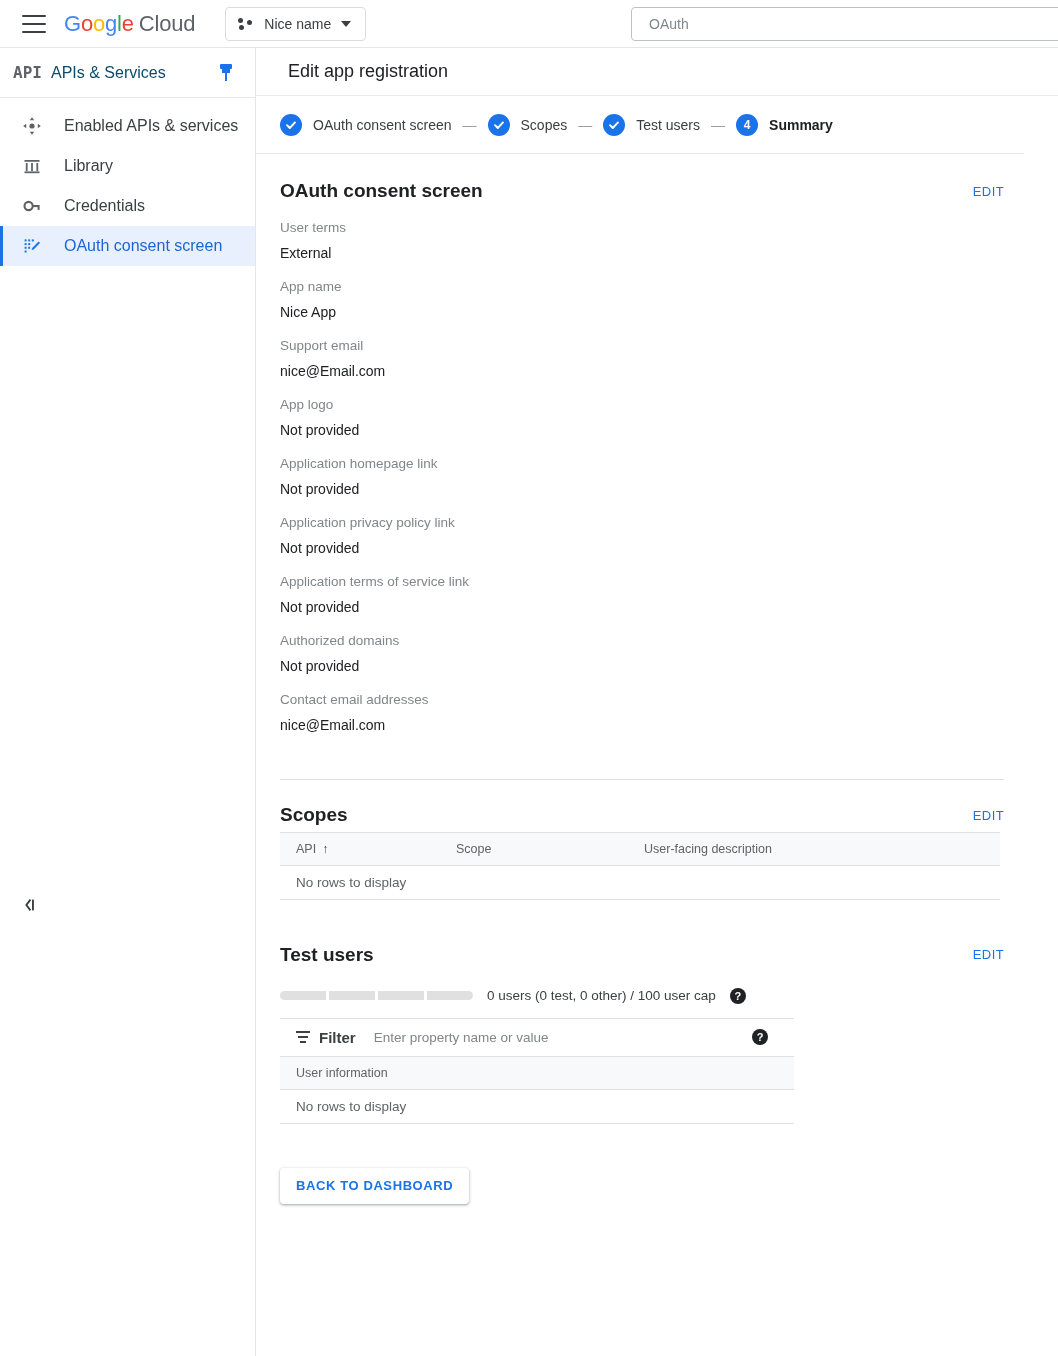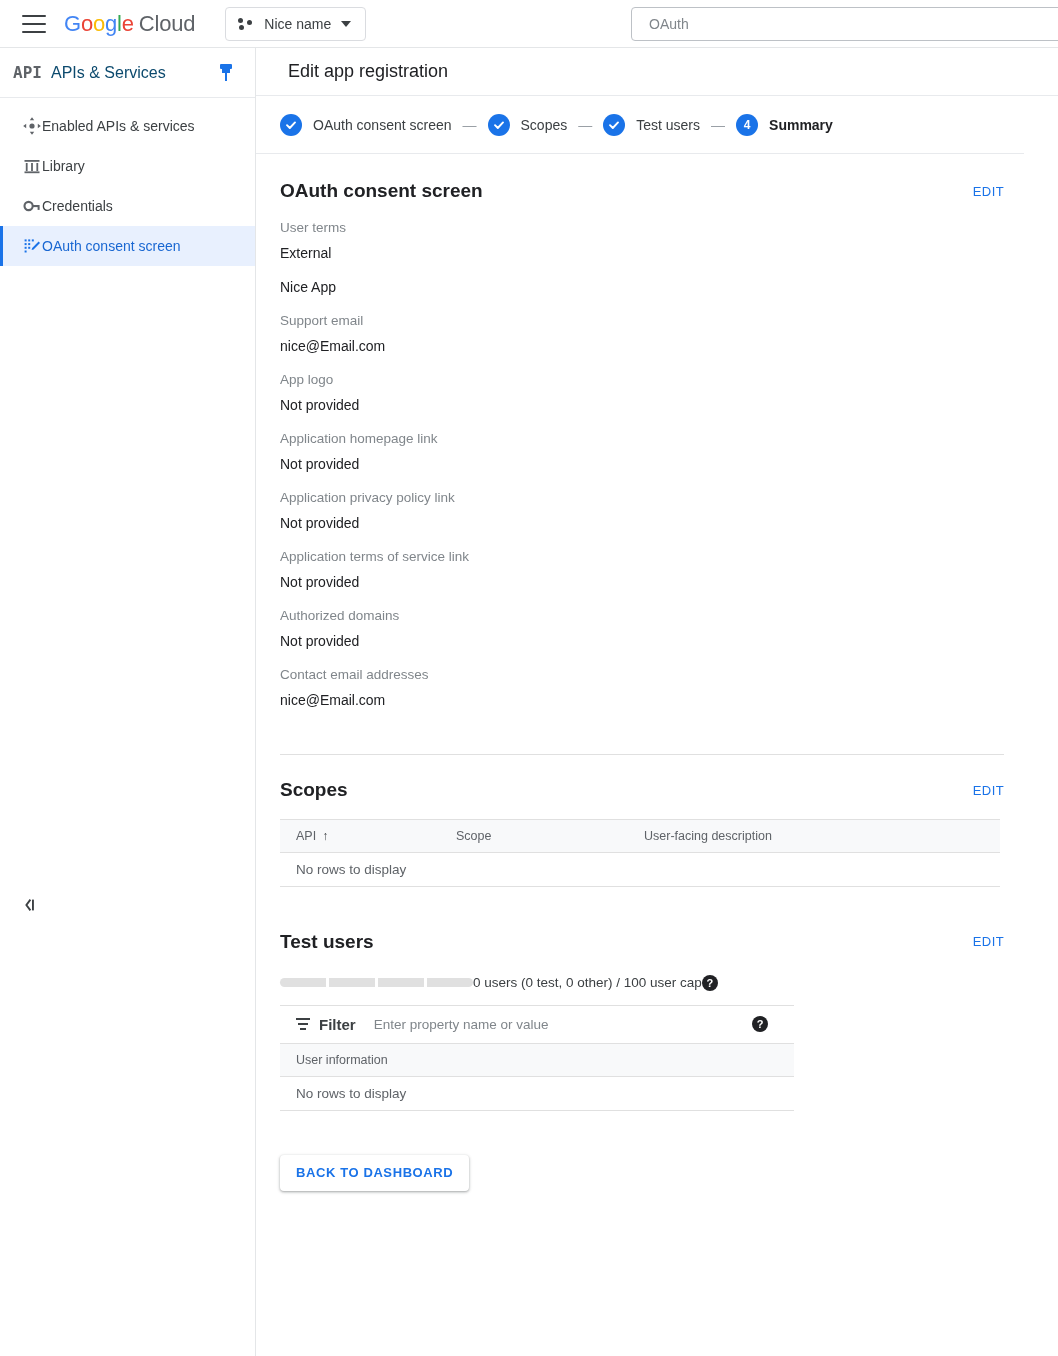--- a/index.html
+++ b/index.html
@@ -83,21 +83,21 @@
   .pin-icon { margin-left: auto; margin-right: 22px; width: 14px; height: 18px; position: relative; cursor: pointer; }
   .pin-icon .head { position: absolute; left: 1px; top: 0; width: 12px; height: 5px; background: #1a73e8; border-radius: 1px; }
   .pin-icon .neck { position: absolute; left: 3px; top: 5px; width: 8px; height: 4px; background: #1a73e8; }
   .pin-icon .pt  { position: absolute; left: 6px; top: 9px; width: 2px; height: 8px; background: #1a73e8; }
 
   .nav { padding-top: 8px; }
   .nav-item {
     height: 40px; display: flex; align-items: center;
     padding-left: 22px; cursor: pointer; position: relative;
   }
-  .nav-item .lbl { font-size: 14px; color: #3c4043; white-space: nowrap; }
+  .nav-item .lbl { font-size: 16px; color: #3c4043; margin-left: 22px; white-space: nowrap; }
   .nav-item.active { background: #e8f0fe; }
   .nav-item.active .lbl { color: #1967d2; }
   .nav-item.active::before {
     content: ''; position: absolute; left: 0; top: 0; width: 3px; height: 40px; background: #1a73e8;
   }
   .nav-icon { width: 20px; height: 20px; position: relative; flex: none; }
 
   .collapse-btn {
     position: absolute; left: 22px; bottom: 440px;
     font-size: 15px; color: #3c4043; cursor: pointer;
@@ -160,21 +160,21 @@
     border-top: 1px solid #e0e0e0; border-bottom: 1px solid #e0e0e0;
   }
   .tbl td {
     font-size: 13.5px; color: #5f6368;
     padding: 9px 0 9px 16px; height: 30px;
     border-bottom: 1px solid #e0e0e0;
   }
   .sort-arrow { font-size: 12px; color: #3c4043; margin-left: 6px; }
 
   
-  .usage-row { display: flex; align-items: center; margin-top: 22px; }
+  .usage-row { display: flex; align-items: center; gap: 14px; margin-top: 22px; }
   .seg-bar { display: flex; gap: 3px; }
   .seg-bar i { display: block; width: 46px; height: 9px; background: #e0e0e0; }
   .seg-bar i:first-child { border-radius: 5px 0 0 5px; }
   .seg-bar i:last-child { border-radius: 0 5px 5px 0; }
   .usage-text { font-size: 13.5px; color: #3c4043; }
 
   .help-icon {
     width: 16px; height: 16px; border-radius: 50%;
     background: #202124; color: #fff;
     font-size: 11px; font-weight: bold;
@@ -362,20 +362,21 @@
       <div class="section-title-row">
         <h2 class="section-title">OAuth consent screen</h2>
         <span class="edit-link">EDIT</span>
       </div>
 
       <div class="field">
         <div class="f-label">User terms</div>
         <div class="f-value">External</div>
       </div>
       <div class="field">
+        <div class="f-label">App name</div>
         <div class="f-value">Nice App</div>
       </div>
       <div class="field">
         <div class="f-label">Support email</div>
         <div class="f-value">nice@Email.com</div>
       </div>
       <div class="field">
         <div class="f-label">App logo</div>
         <div class="f-value">Not provided</div>
       </div>
@@ -402,21 +403,21 @@
     </div>
 
     <div class="divider" style="margin-top:46px;"></div>
 
     <div style="padding-top:24px;">
       <div class="section-title-row">
         <h2 class="section-title">Scopes</h2>
         <span class="edit-link">EDIT</span>
       </div>
 
-      <table class="tbl" style="width:720px; margin-top:18px;">
+      <table class="tbl" style="width:720px; margin-top:6px;">
         <thead>
           <tr>
             <th style="width:160px;">
               <span>API</span><span class="sort-arrow">↑</span>
             </th>
             <th style="width:188px;">Scope</th>
             <th>User-facing description</th>
           </tr>
         </thead>
         <tbody>

